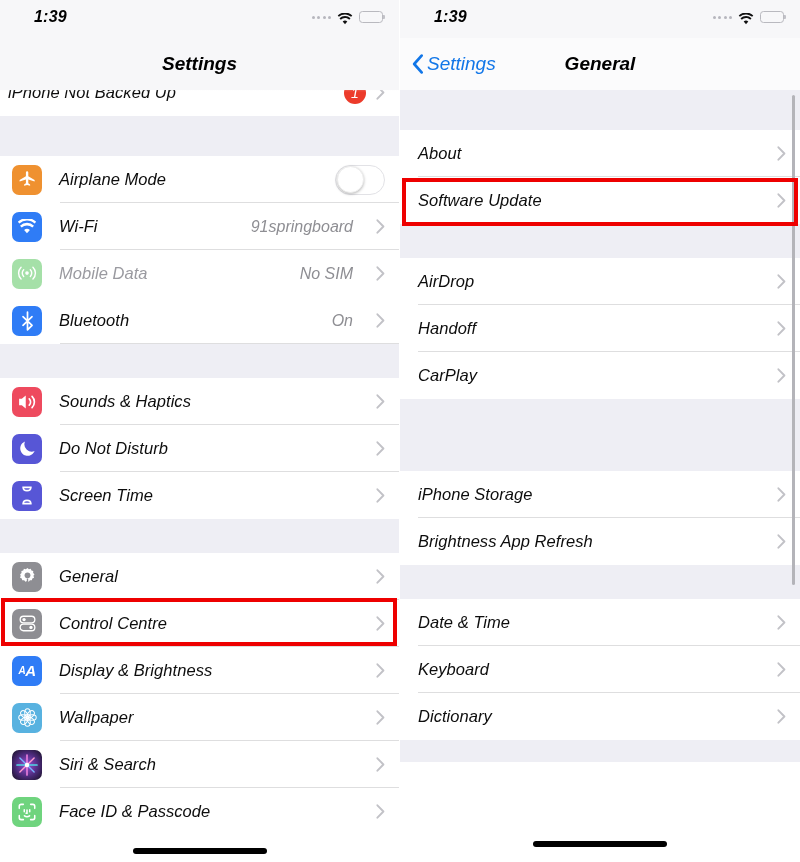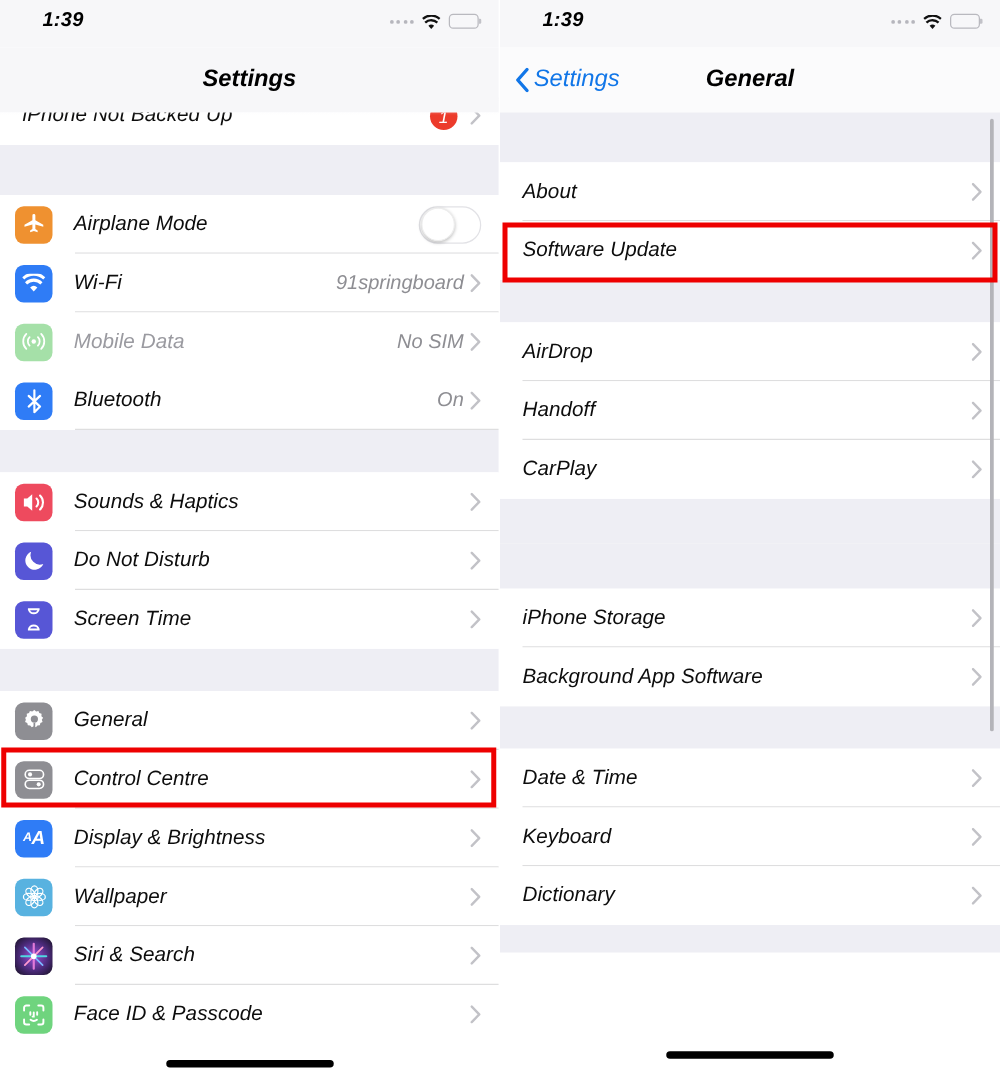--- a/index.html
+++ b/index.html
@@ -78,21 +78,21 @@
   }
   .row.noicon .sep { left: 18px; }
   .ico {
     width: 30px; height: 30px; border-radius: 7px; flex: 0 0 30px;
     display: flex; align-items: center; justify-content: center;
     margin-right: 17px; color: #fff; overflow: hidden; position: relative;
   }
   .label { font-size: 16.5px; color: #0d0d0d; letter-spacing: .05px; }
   .label.dim { color: #9a9aa0; }
   .spacer { flex: 1; }
-  .value { font-size: 16px; color: #8e8e93; margin-right: 5px; }
+  .value { font-size: 16px; color: #8e8e93; margin-right: 23px; }
   .chev { margin-right: 14px; display: flex; align-items: center; }
   .chev svg { display: block; }
 
   
   .badge {
     width: 22px; height: 22px; border-radius: 50%;
     background: #ec3b2b; color: #fff; font-size: 14px;
     display: flex; align-items: center; justify-content: center;
     margin-right: 10px; font-weight: 500;
   }
@@ -106,21 +106,21 @@
   .toggle .knob {
     position: absolute; left: 1px; top: 0.5px;
     width: 27px; height: 27px; border-radius: 50%;
     background: #fff; box-shadow: 0 1px 3px rgba(0,0,0,.28);
     border: .5px solid #ededed;
   }
 
   
   .clip-row { height: 26px; overflow: hidden; position: relative; background:#fff; }
   .clip-row .inner { position: absolute; top: -21px; left: 0; right: 0; height: 47px;
-    display: flex; align-items: center; padding-left: 18px; }
+    display: flex; align-items: center; padding-left: 8px; }
 
   
   .hl {
     position: absolute; border: 4px solid #ee0000;
     pointer-events: none; z-index: 9;
   }
 
   
   .scrollbar {
     position: absolute; width: 3px; border-radius: 2px;
@@ -546,21 +546,21 @@
           <span class="label">iPhone Storage</span>
           <span class="spacer"></span>
           <span class="chev">
             <svg width="9" height="15" viewBox="0 0 9 15">
                 <path d="M1.4 1.3 7.4 7.5l-6 6.2" stroke="#c2c2c7" stroke-width="1.9" fill="none" stroke-linecap="round" stroke-linejoin="round"></path>
               </svg>
           </span>
           <span class="sep"></span>
         </div>
         <div class="row noicon last">
-          <span class="label">Background App Software</span>
+          <span class="label">Brightness App Refresh</span>
           <span class="spacer"></span>
           <span class="chev">
             <svg width="9" height="15" viewBox="0 0 9 15">
                 <path d="M1.4 1.3 7.4 7.5l-6 6.2" stroke="#c2c2c7" stroke-width="1.9" fill="none" stroke-linecap="round" stroke-linejoin="round"></path>
               </svg>
           </span>
 
         </div>
       </div>
 

